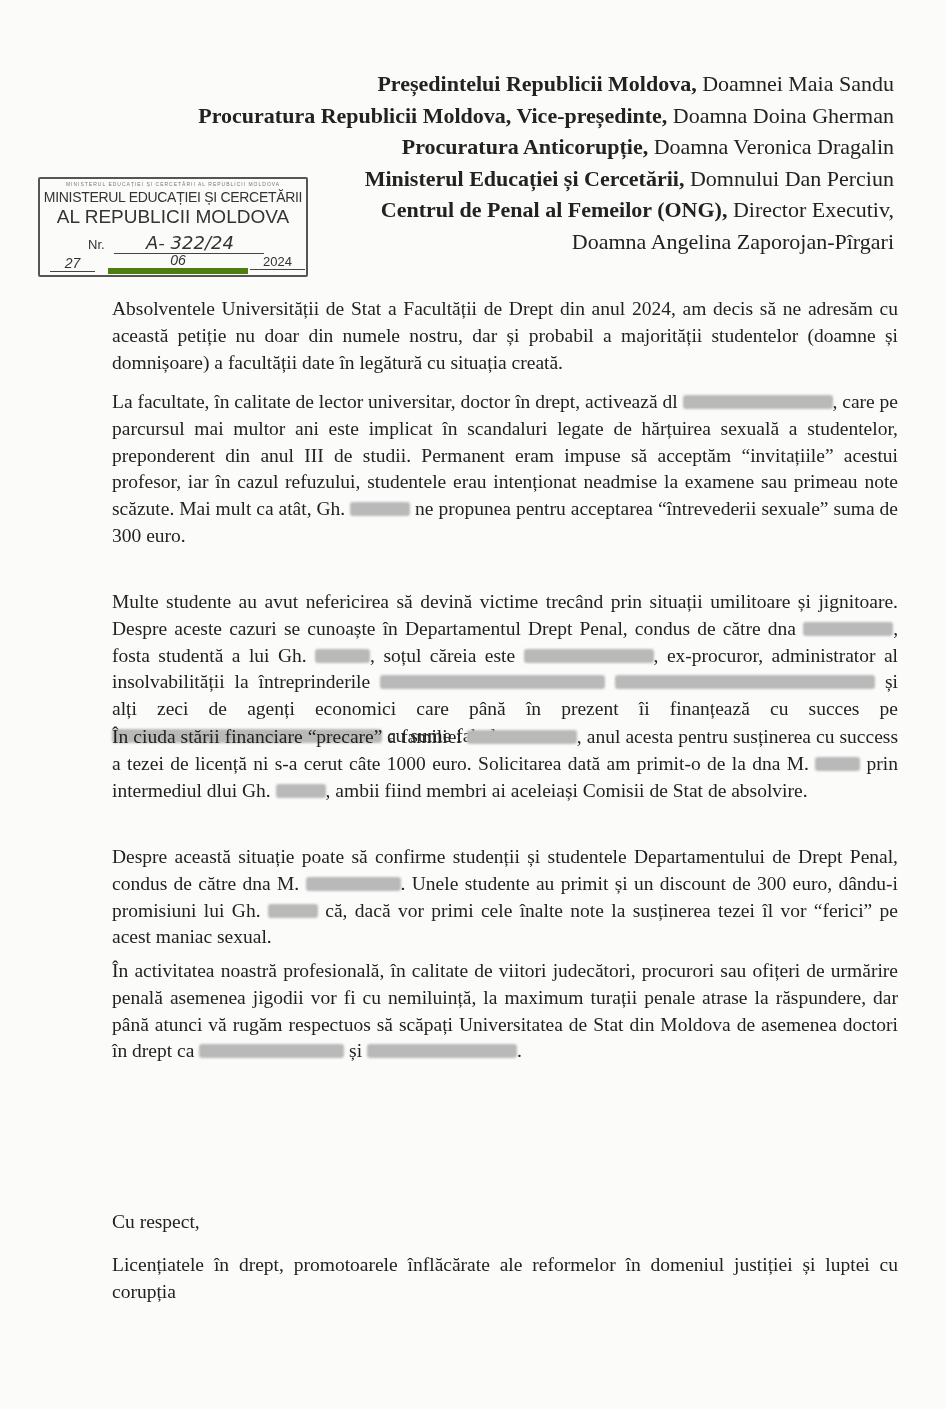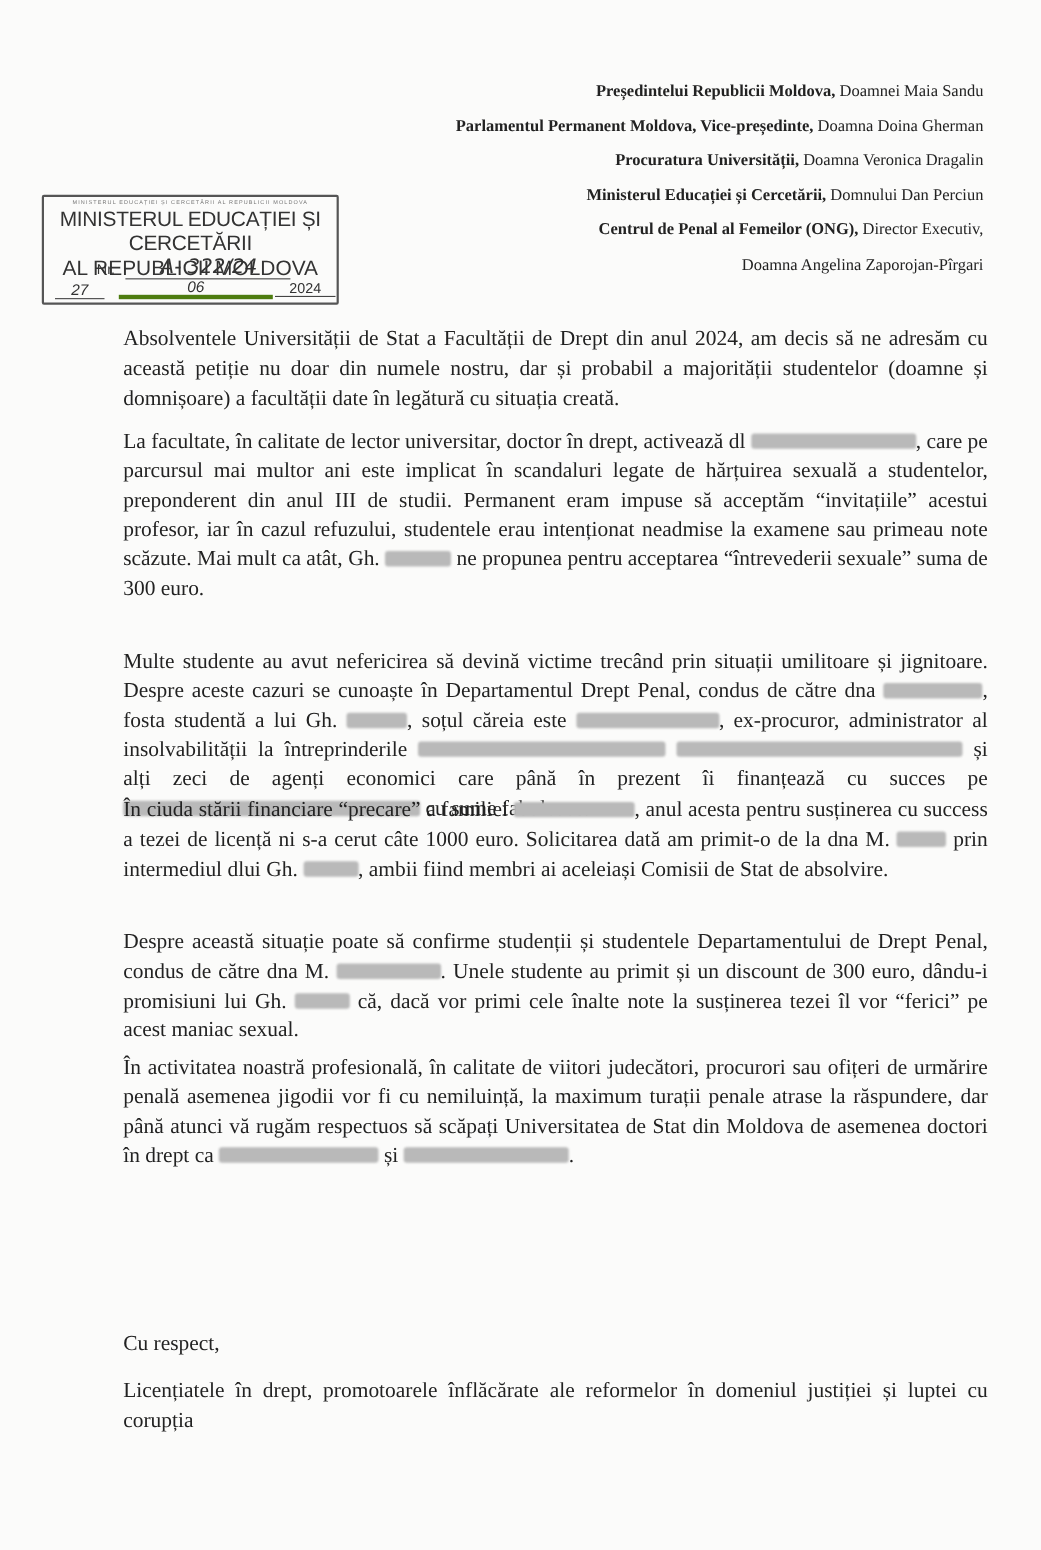--- a/index.html
+++ b/index.html
@@ -1,48 +1,48 @@
 <!DOCTYPE html>
 <html><head>
 <meta charset="utf-8">
 <style>
   html, body { margin: 0; padding: 0; }
   body {
     width: 946px; height: 1409px; background: #f4f4f3; position: relative; overflow: hidden;
     font-family: "Liberation Serif", "DejaVu Serif", serif; color: #222;
   }
   .page { position: absolute; left: 0; top: 0; width: 946px; height: 1409px; background: #fbfbfa; }
-  .addressees { position: absolute; right: 52px; top: 68px; text-align: right; font-size: 15px; line-height: 31.5px; }
+  .addressees { position: absolute; right: 52px; top: 68px; text-align: right; font-size: 22px; line-height: 31.5px; }
   .addressees b { font-weight: bold; }
   .stamp {
     position: absolute; left: 38px; top: 177px; width: 270px; height: 100px;
     border: 2px solid #555; border-radius: 2px; font-family: "Liberation Sans", "DejaVu Sans", sans-serif;
     color: #333; text-align: center; box-sizing: border-box;
   }
   .stamp .tiny { font-size: 5px; letter-spacing: 1px; color: #777; margin-top: 2px; white-space: nowrap; overflow: hidden; }
-  .stamp .l1 { font-size: 19px; margin-top: 2px; letter-spacing: -0.3px; }
+  .stamp .l1 { font-size: 14px; margin-top: 2px; letter-spacing: -0.3px; }
   .stamp .l2 { font-size: 19px; margin-top: 1px; }
   .stamp .nr { position: absolute; left: 48px; top: 58px; font-size: 13px; }
   .stamp .nrval { position: absolute; left: 74px; top: 53px; width: 150px; border-bottom: 1px solid #444; font-family: "DejaVu Sans", sans-serif; font-style: italic; font-size: 18px; text-align: left; padding-left: 32px; box-sizing: border-box; }
   .stamp .day { position: absolute; left: 10px; top: 76px; width: 45px; border-bottom: 1px solid #444; font-style: italic; font-size: 14px; text-align: center; }
-  .stamp .month { position: absolute; left: 68px; top: 73px; width: 140px; border-bottom: 4px solid #4d7c0f; font-style: italic; font-size: 14px; }
+  .stamp .month { position: absolute; left: 68px; top: 73px; width: 140px; border-bottom: 6px solid #4d7c0f; font-style: italic; font-size: 14px; }
   .stamp .year { position: absolute; left: 210px; top: 75px; width: 55px; border-bottom: 1px solid #444; font-size: 13px; }
   .body-text { position: absolute; left: 112px; width: 786px; font-size: 19.5px; line-height: 26.8px; text-align: justify; }
   .p { margin: 0; }
   .redact { display: inline-block; height: 14px; background: #b9b9b9; border-radius: 3px; filter: blur(1.2px); vertical-align: -1px; }
 </style>
 </head>
 <body>
 
 <div class="page">
 
   <div class="addressees">
     <div><b>Președintelui Republicii Moldova,</b><span> Doamnei Maia Sandu</span></div>
-    <div><b>Parlamentul Permanent Moldova, Vice-președinte,</b><span> Doamna Doina Gherman</span></div>
-    <div><b>Procuratura Universității,</b><span> Doamna Veronica Dragalin</span></div>
+    <div><b>Procuratura Republicii Moldova, Vice-președinte,</b><span> Doamna Doina Gherman</span></div>
+    <div><b>Procuratura Anticorupție,</b><span> Doamna Veronica Dragalin</span></div>
     <div><b>Ministerul Educației și Cercetării,</b><span> Domnului Dan Perciun</span></div>
     <div><b>Centrul de Penal al Femeilor (ONG),</b><span> Director Executiv,</span></div>
     <div><span>Doamna Angelina Zaporojan-Pîrgari</span></div>
   </div>
 
   <div class="stamp">
     <div class="tiny">MINISTERUL EDUCAȚIEI ȘI CERCETĂRII AL REPUBLICII MOLDOVA</div>
     <div class="l1">MINISTERUL EDUCAȚIEI ȘI CERCETĂRII</div>
     <div class="l2">AL REPUBLICII MOLDOVA</div>
     <span class="nr">Nr.</span>

